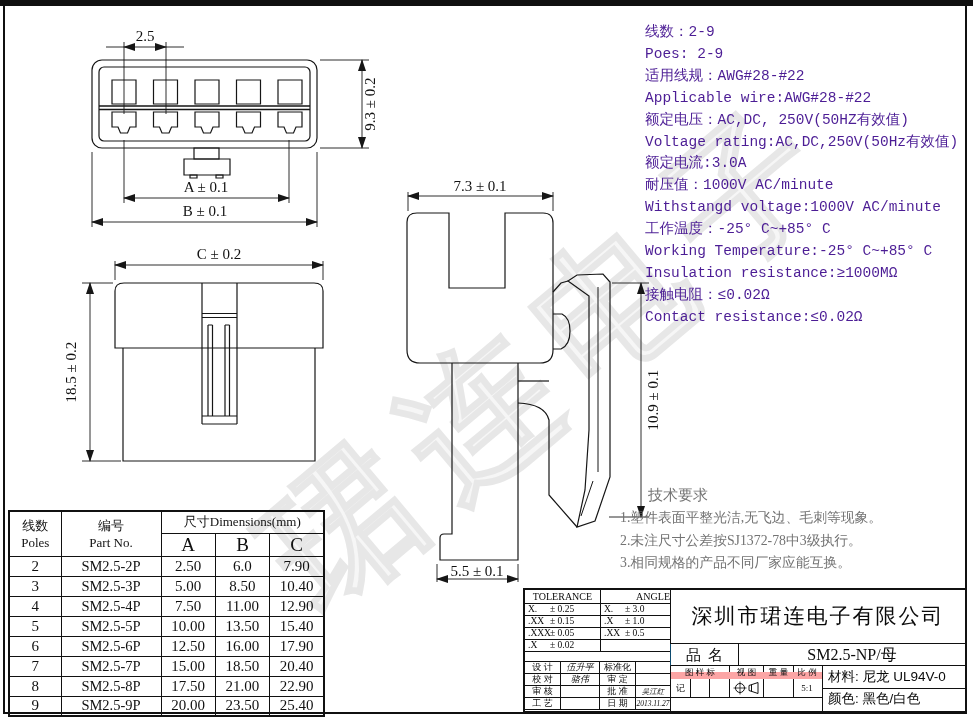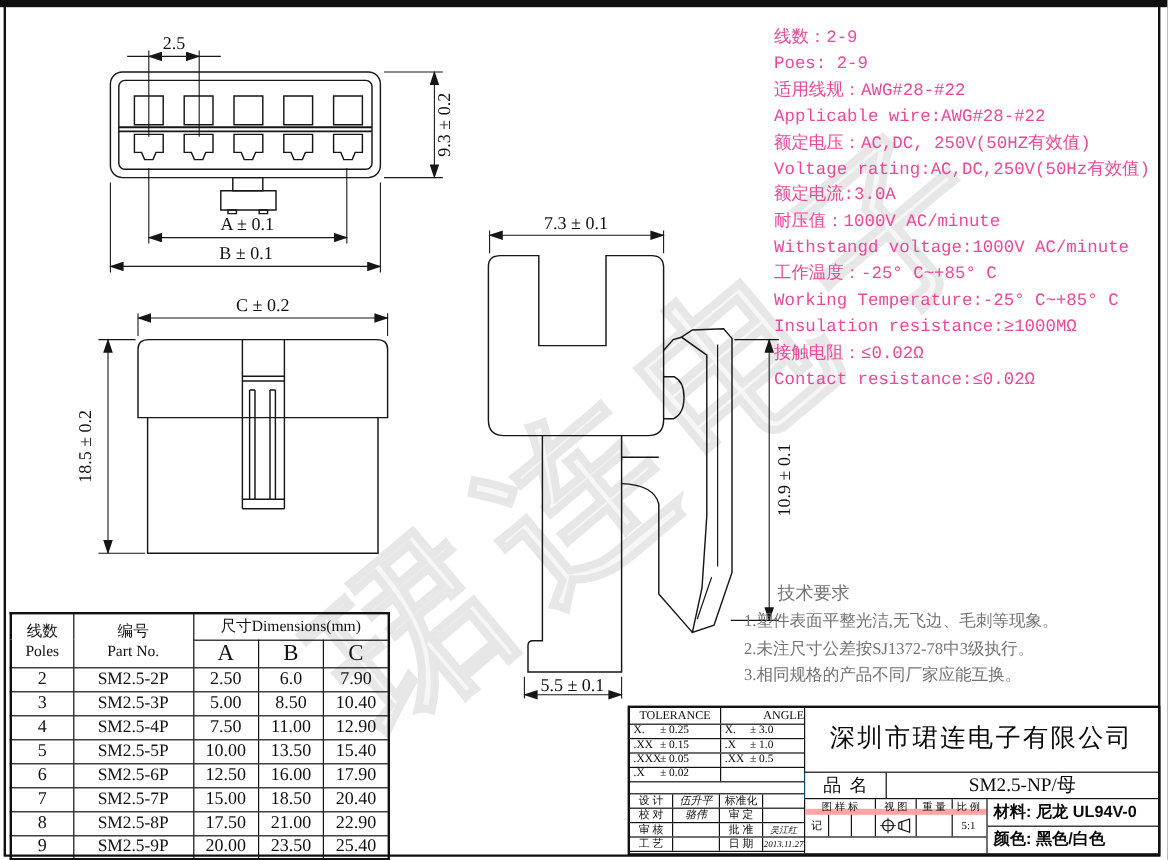--- a/index.html
+++ b/index.html
@@ -17,21 +17,21 @@
     font-family:"Liberation Sans", sans-serif;
   }
   svg.draw { position:absolute; left:0; top:0; z-index:1; }
   svg.draw path, svg.draw rect, svg.draw line { vector-effect:non-scaling-stroke; }
   .dimtext { font-family:"Liberation Serif", serif; font-size:15px; fill:#111; }
 
   
   .specs { position:absolute; left:645px; top:22px; width:325px; z-index:2; }
   .spec-line {
     font-family:"Liberation Mono","DejaVu Sans Mono", monospace;
-    font-size:14.5px; line-height:21.9px; white-space:nowrap; color:#ec4899;
+    font-size:14.5px; line-height:21.9px; white-space:nowrap; color:#4c1d95;
   }
   
   .tech { position:absolute; left:620px; top:484px; width:320px; z-index:2;
           font-family:"Liberation Serif", serif; color:#737373; }
   .tech-title { font-size:15px; margin-left:28px; line-height:23px; }
   .tech-item { font-size:13.8px; line-height:22.6px; white-space:nowrap; }
 
   
   table.poles {
     position:absolute; left:8px; top:510px; width:317px; z-index:2;
@@ -72,27 +72,27 @@
   .company { left:145px; top:0; width:295px; height:54px; border-left:1px solid #111;
              border-bottom:1px solid #111; text-align:center; line-height:52px;
              font-size:21px; letter-spacing:2px; }
   .pnrow { left:145px; top:54px; width:295px; height:22px; border-left:1px solid #0c4a6e;
            border-bottom:1px solid #111; display:flex; }
   .pnlabel { width:68px; border-right:1px solid #111; text-align:center;
              font-size:15px; letter-spacing:7px; line-height:21px; padding-left:7px; }
   .pnvalue { flex:1; text-align:center; font-size:16px; line-height:21px;
              font-family:"Liberation Serif", serif; }
   .blk { left:145px; top:76px; width:152px; height:45px; border-left:1px solid #111; }
-  .blk .r1 { display:flex; height:13px; border-bottom:5px solid #fca5a5; font-size:8.5px; line-height:12px; }
+  .blk .r1 { display:flex; height:13px; border-bottom:7px solid #fca5a5; font-size:8.5px; line-height:12px; }
   .blk .r1 > span { border-right:1px solid #111; text-align:center; }
   .blk .r2 { display:flex; height:19px; border-bottom:1px solid #111; font-size:9px; }
   .blk .r2 > span { border-right:1px solid #111; text-align:center; line-height:18px; }
   .blk .r3 { height:11px; }
   .matcol { left:297px; top:76px; width:143px; height:45px; border-left:1px solid #111;
-            font-size:13.5px;font-weight:bold; }
+            font-size:13.5px; }
   .matcol .m1 { height:23px; border-bottom:1px solid #111; line-height:22px; padding-left:5px; white-space:nowrap; }
   .matcol .m2 { height:21px; line-height:20px; padding-left:5px; white-space:nowrap; }
 </style>
 </head>
 <body>
 
 <div class="sheet">
   <div class="wm">珺连电子</div>
   <div class="topband"></div>
 

